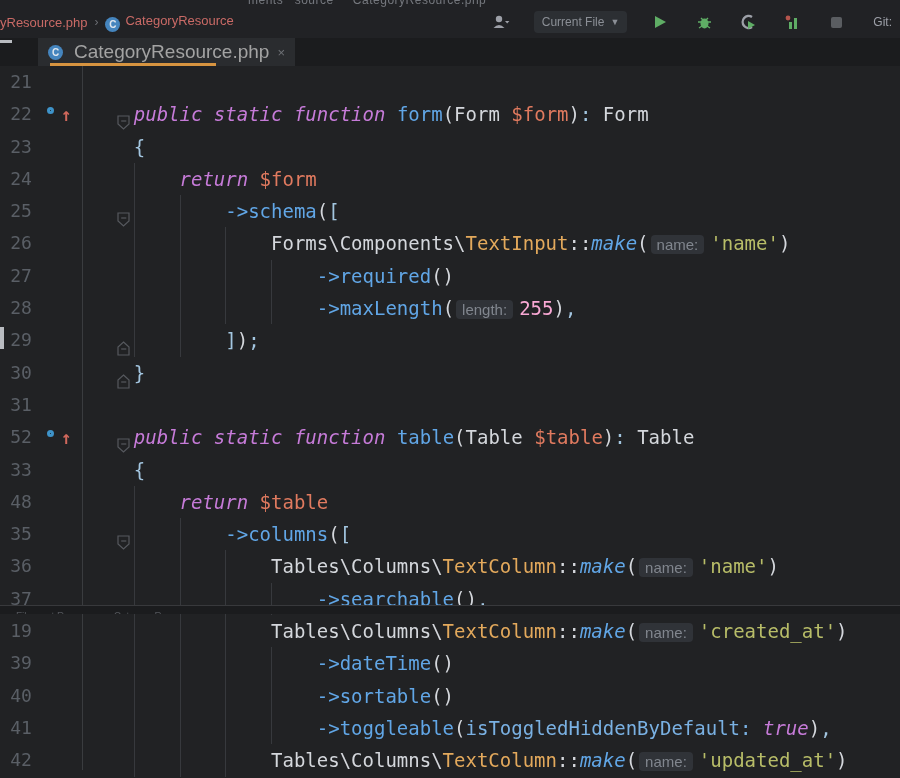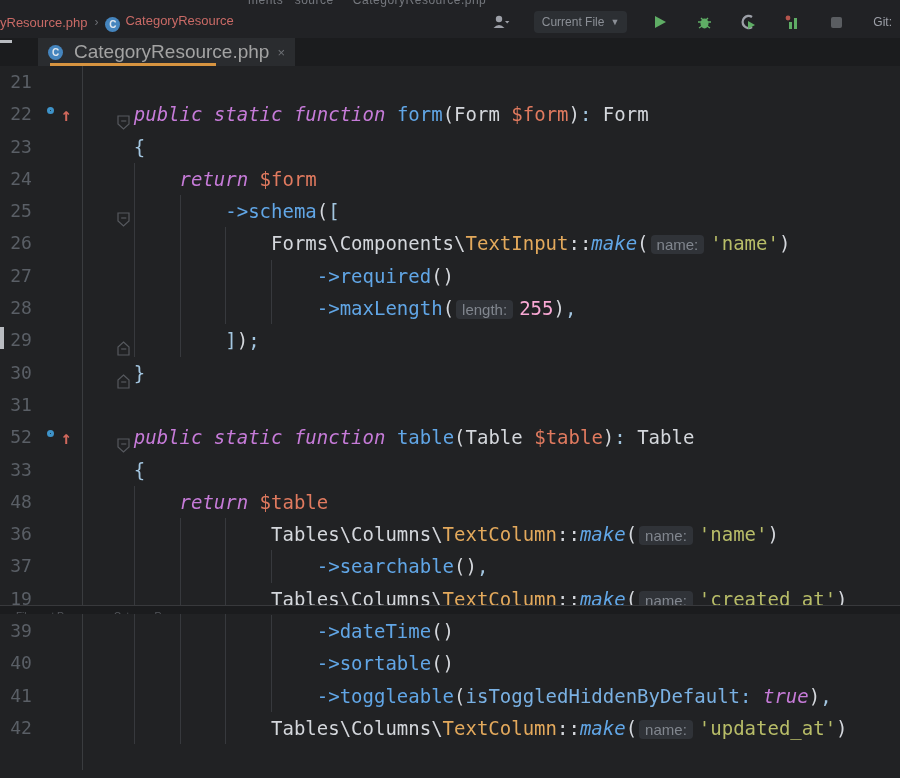--- a/index.html
+++ b/index.html
@@ -231,20 +231,30 @@
         <div class="ln">33</div>
         <div class="gut"></div>
         <div class="code"><span class="tk-pl">    </span><span class="tk-pun">{</span></div>
       </div>
       <div class="row">
         <div class="ln">48</div>
         <div class="gut"></div>
         <div class="code"><span class="guide" style="left: 4ch;"></span><span class="tk-pl">        </span><span class="tk-kw">return</span><span class="tk-pl"> </span><span class="tk-var">$table</span></div>
       </div>
       <div class="row">
+        <div class="ln">35</div>
+        <div class="gut">
+          <span class="fold-mk"><svg width="14" height="15" viewBox="0 0 14 15">
+              <polygon points="1,1 12,1 12,9 6.5,14 1,9" fill="none" stroke="#56595e" stroke-width="1.2"></polygon>
+              <line x1="4.2" y1="6" x2="9.3" y2="6" stroke="#56595e" stroke-width="1.2"></line>
+            </svg></span>
+        </div>
+        <div class="code"><span class="guide" style="left: 4ch;"></span><span class="guide" style="left: 8ch;"></span><span class="tk-pl">            </span><span class="tk-fn">-&gt;columns</span><span class="tk-pl">(</span><span class="tk-pun">[</span></div>
+      </div>
+      <div class="row">
         <div class="ln">36</div>
         <div class="gut"></div>
         <div class="code"><span class="guide" style="left: 4ch;"></span><span class="guide" style="left: 8ch;"></span><span class="guide" style="left: 12ch;"></span><span class="tk-pl">                Tables\Columns\</span><span class="tk-cls">TextColumn</span><span class="tk-pl">::</span><span class="tk-fni">make</span><span class="tk-pl">(</span><span class="tk-hint">name:</span><span class="tk-str">'name'</span><span class="tk-pl">)</span></div>
       </div>
       <div class="row">
         <div class="ln">37</div>
         <div class="gut"></div>
         <div class="code"><span class="guide" style="left: 4ch;"></span><span class="guide" style="left: 8ch;"></span><span class="guide" style="left: 12ch;"></span><span class="guide" style="left: 16ch;"></span><span class="tk-pl">                    </span><span class="tk-fn">-&gt;searchable</span><span class="tk-pl">()</span><span class="tk-pun">,</span></div>
       </div>
       <div class="row">

